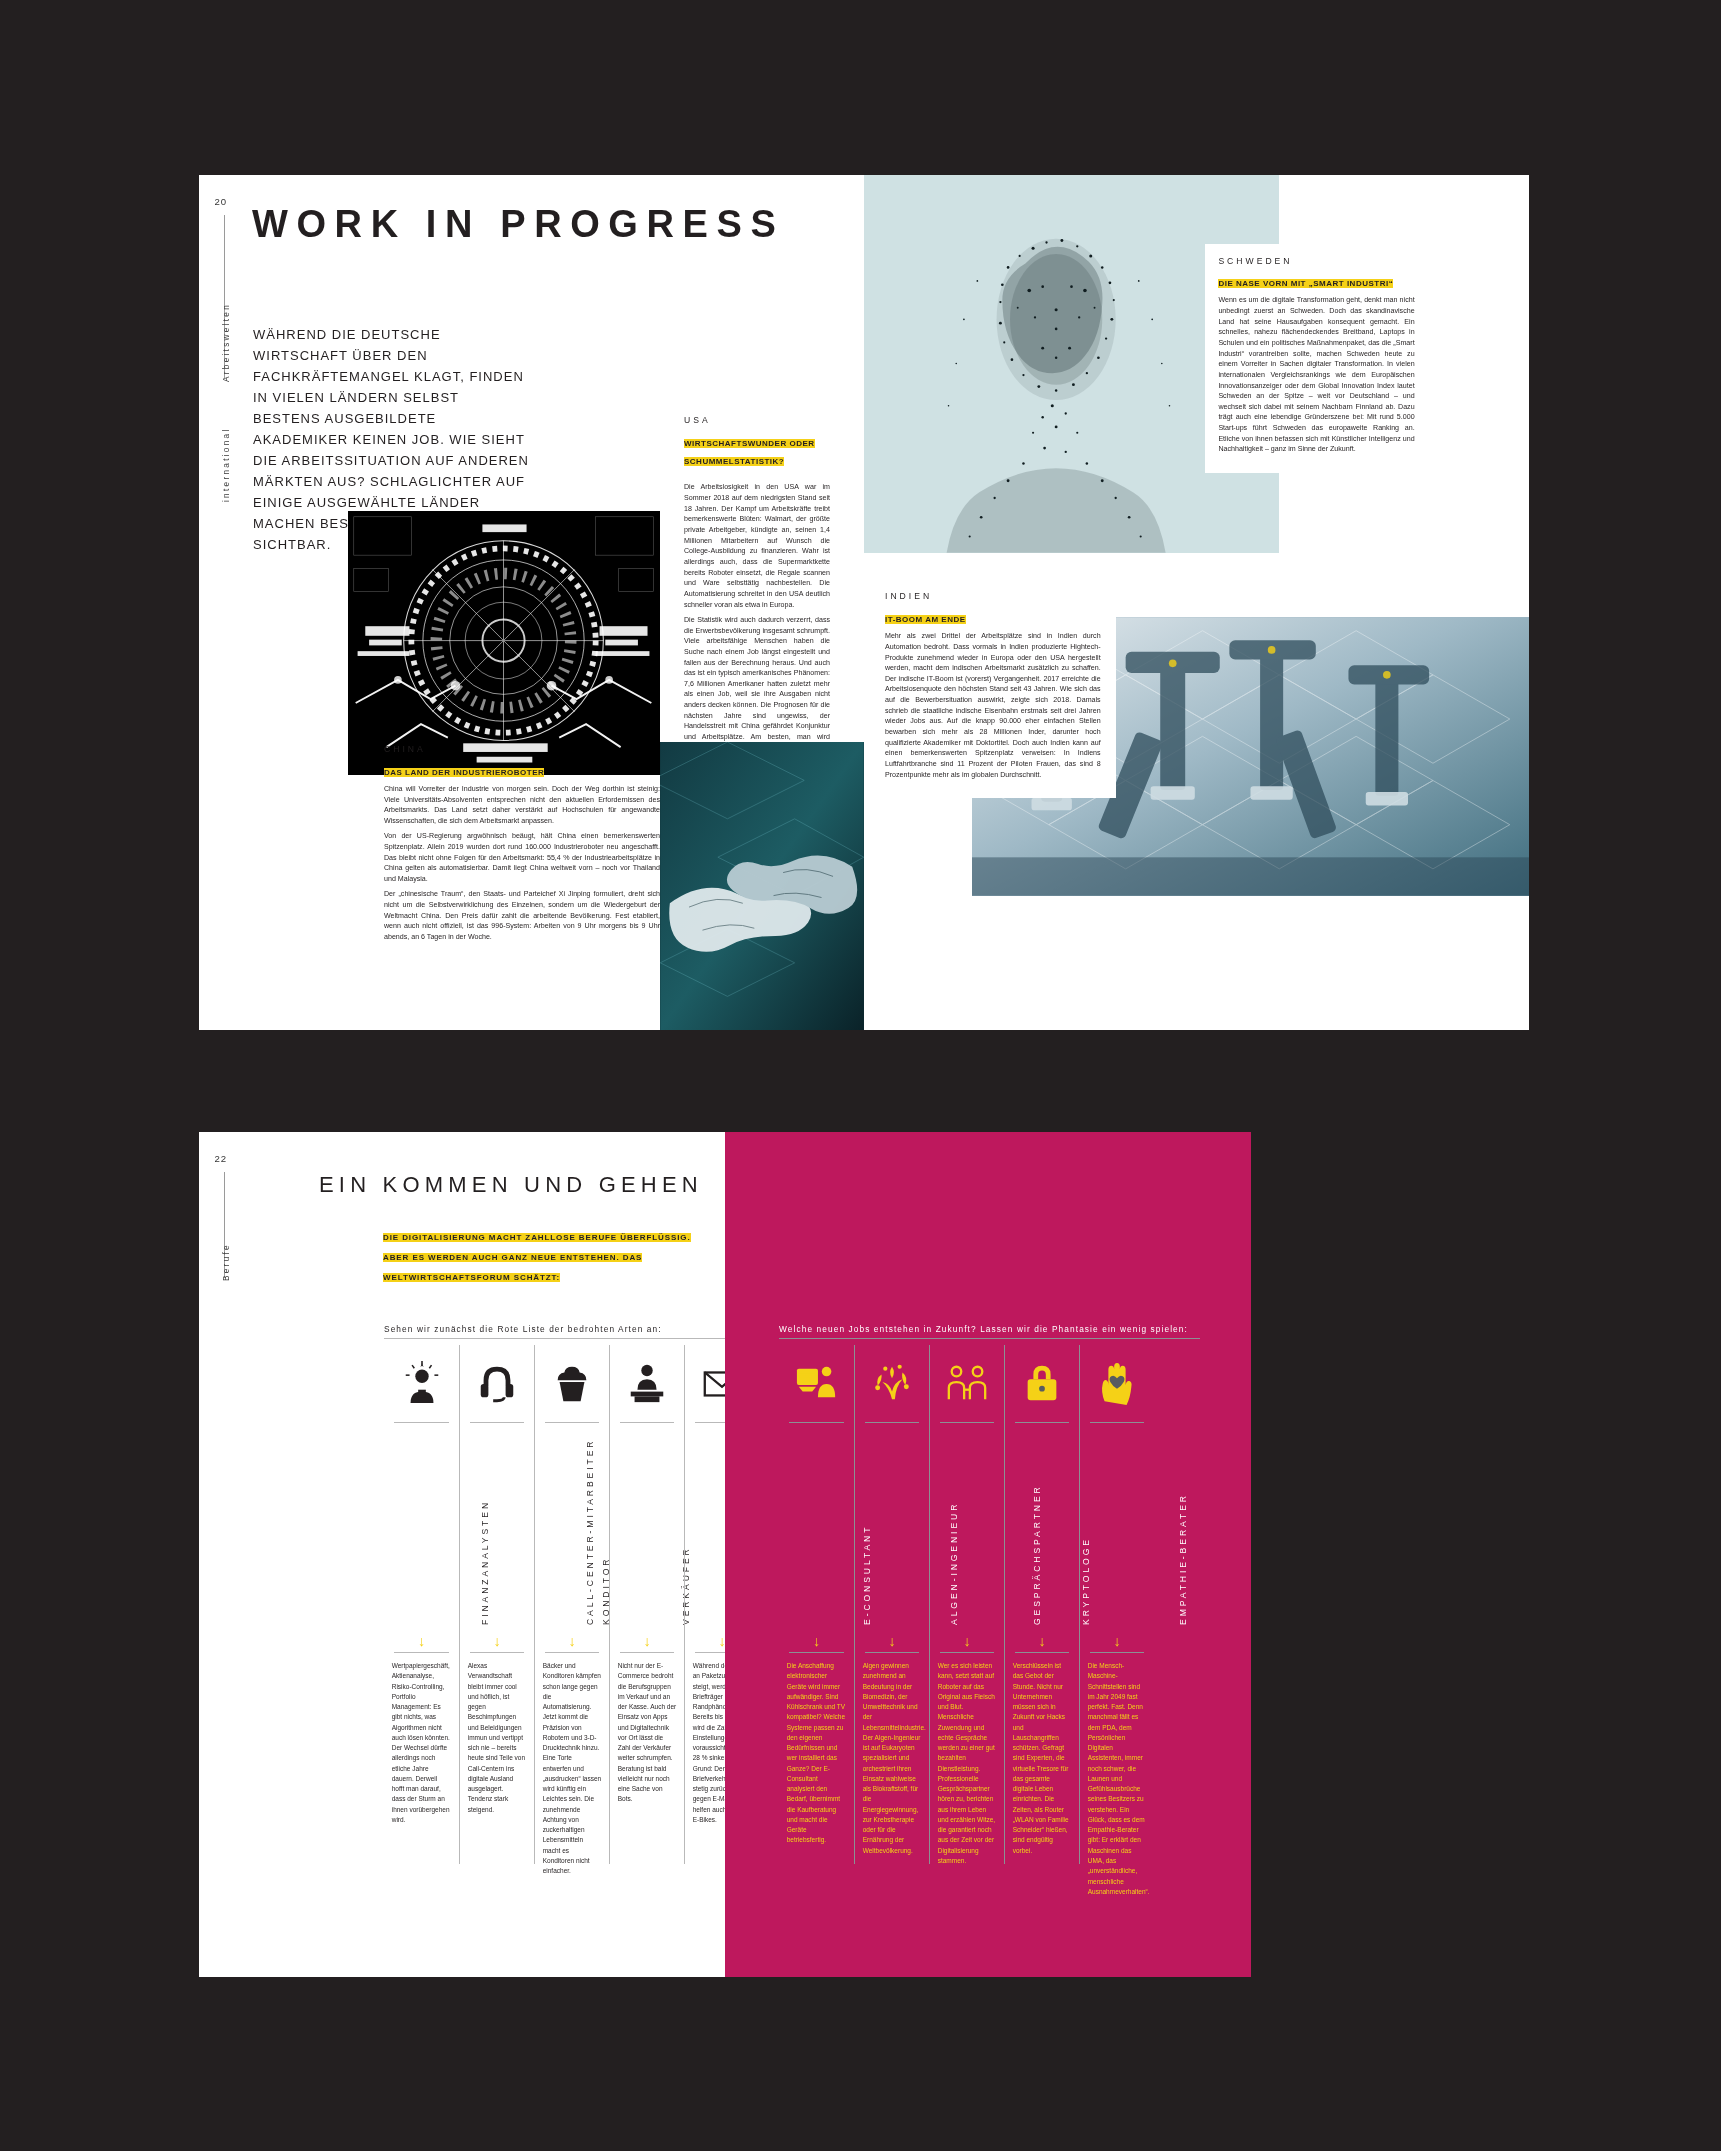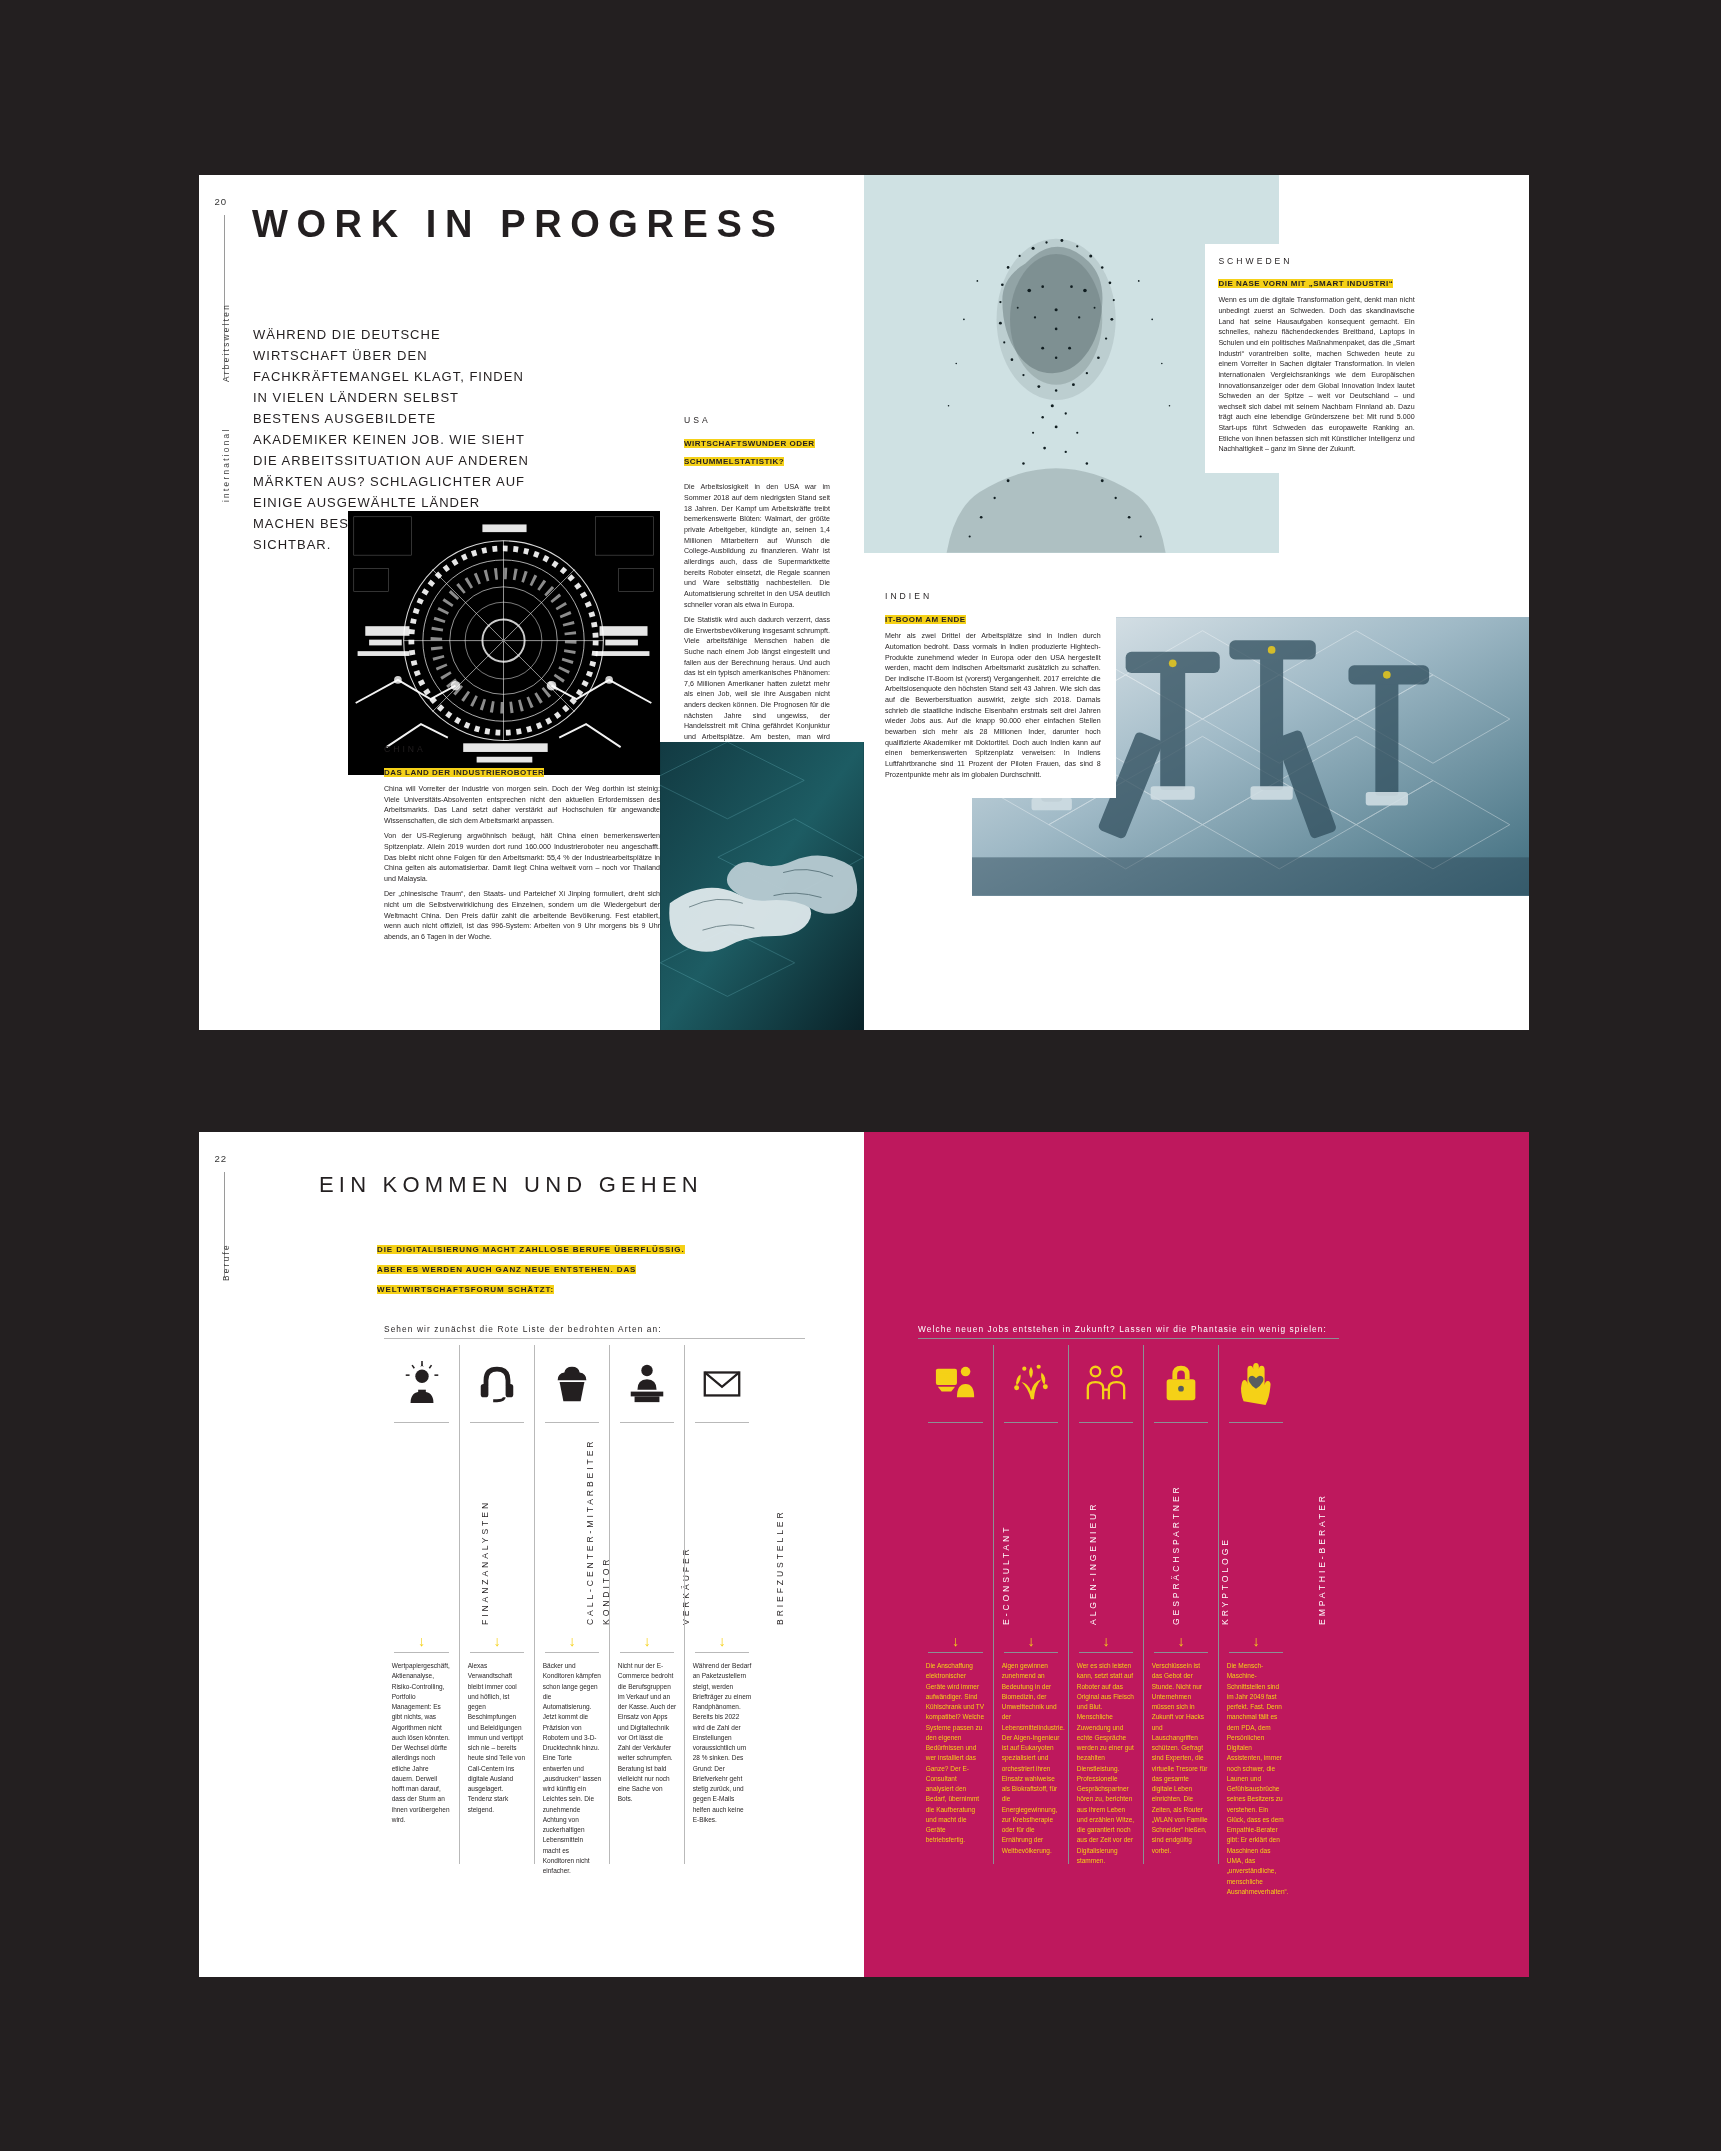--- a/index.html
+++ b/index.html
@@ -93,32 +93,32 @@
     background: #fff; padding: 11.5px 13.4px 13.4px 13.4px;
   }
   .indien-col {
     position: absolute; left: 0px; top: 403px; width: 252px;
     background: #fff; padding: 13.4px 15.4px 13.4px 21px;
   }
 
   
   .spread2 {
     position: absolute; left: 199px; top: 1132px;
-    width: 1330px; height: 845px;
+    width: 1052px; height: 845px;
     display: flex;
   }
   .p2-left { position:relative; width: 665px; height: 845px; background:#fff; overflow:hidden; }
   .p2-right { position:relative; width: 665px; height: 845px; background:#be185d; overflow:hidden; }
 
   h2.title2 {
     position:absolute; left: 120px; top: 40px;
     font-size: 22px; letter-spacing: 5.2px; color:#231f20; font-weight:400;
   }
   .yellowblock {
-    position:absolute; left: 178px; top: 94px; width: 375px; margin-top: 12px;
+    position:absolute; left: 184px; top: 94px; width: 375px;
   }
   .yellowblock span {
     background:#f5d117; font-size: 8px; letter-spacing: 0.9px; line-height: 1.85;
     color:#231f20; font-weight:700;
   }
   .section-q {
     position:absolute; font-size: 8.3px; letter-spacing: 1.1px; color:#231f20;
   }
   .section-q.light { color:#ffffff; }
 

